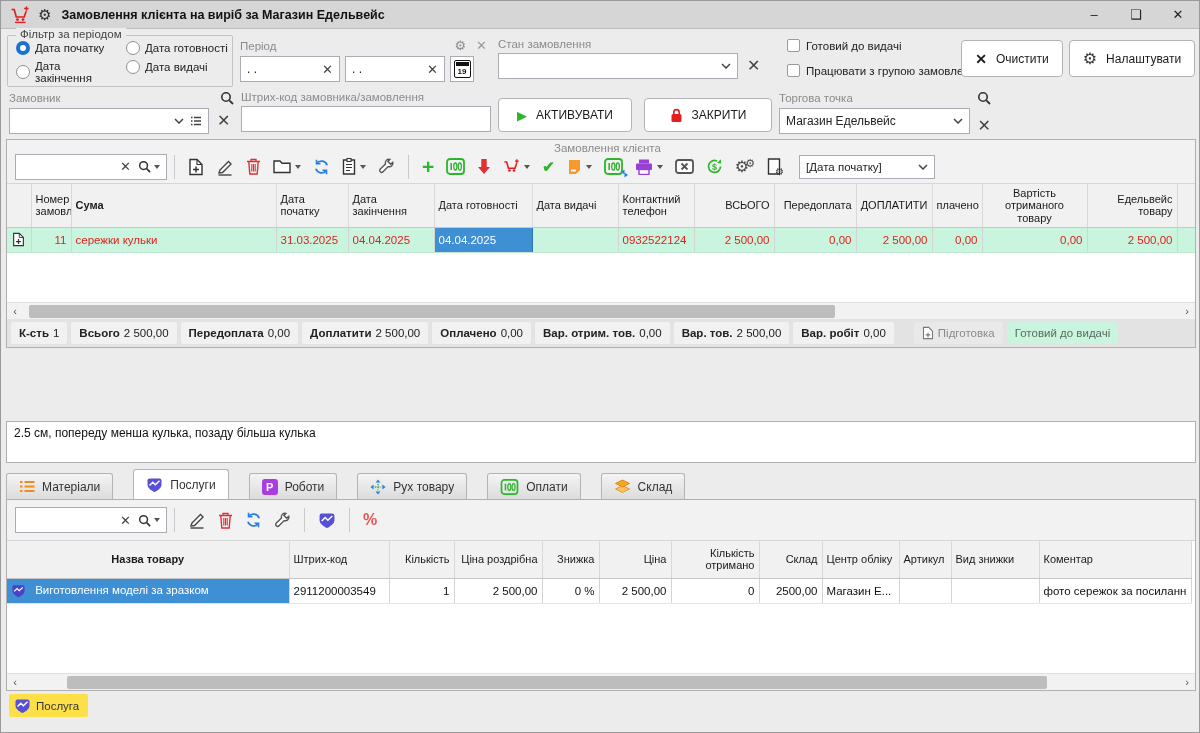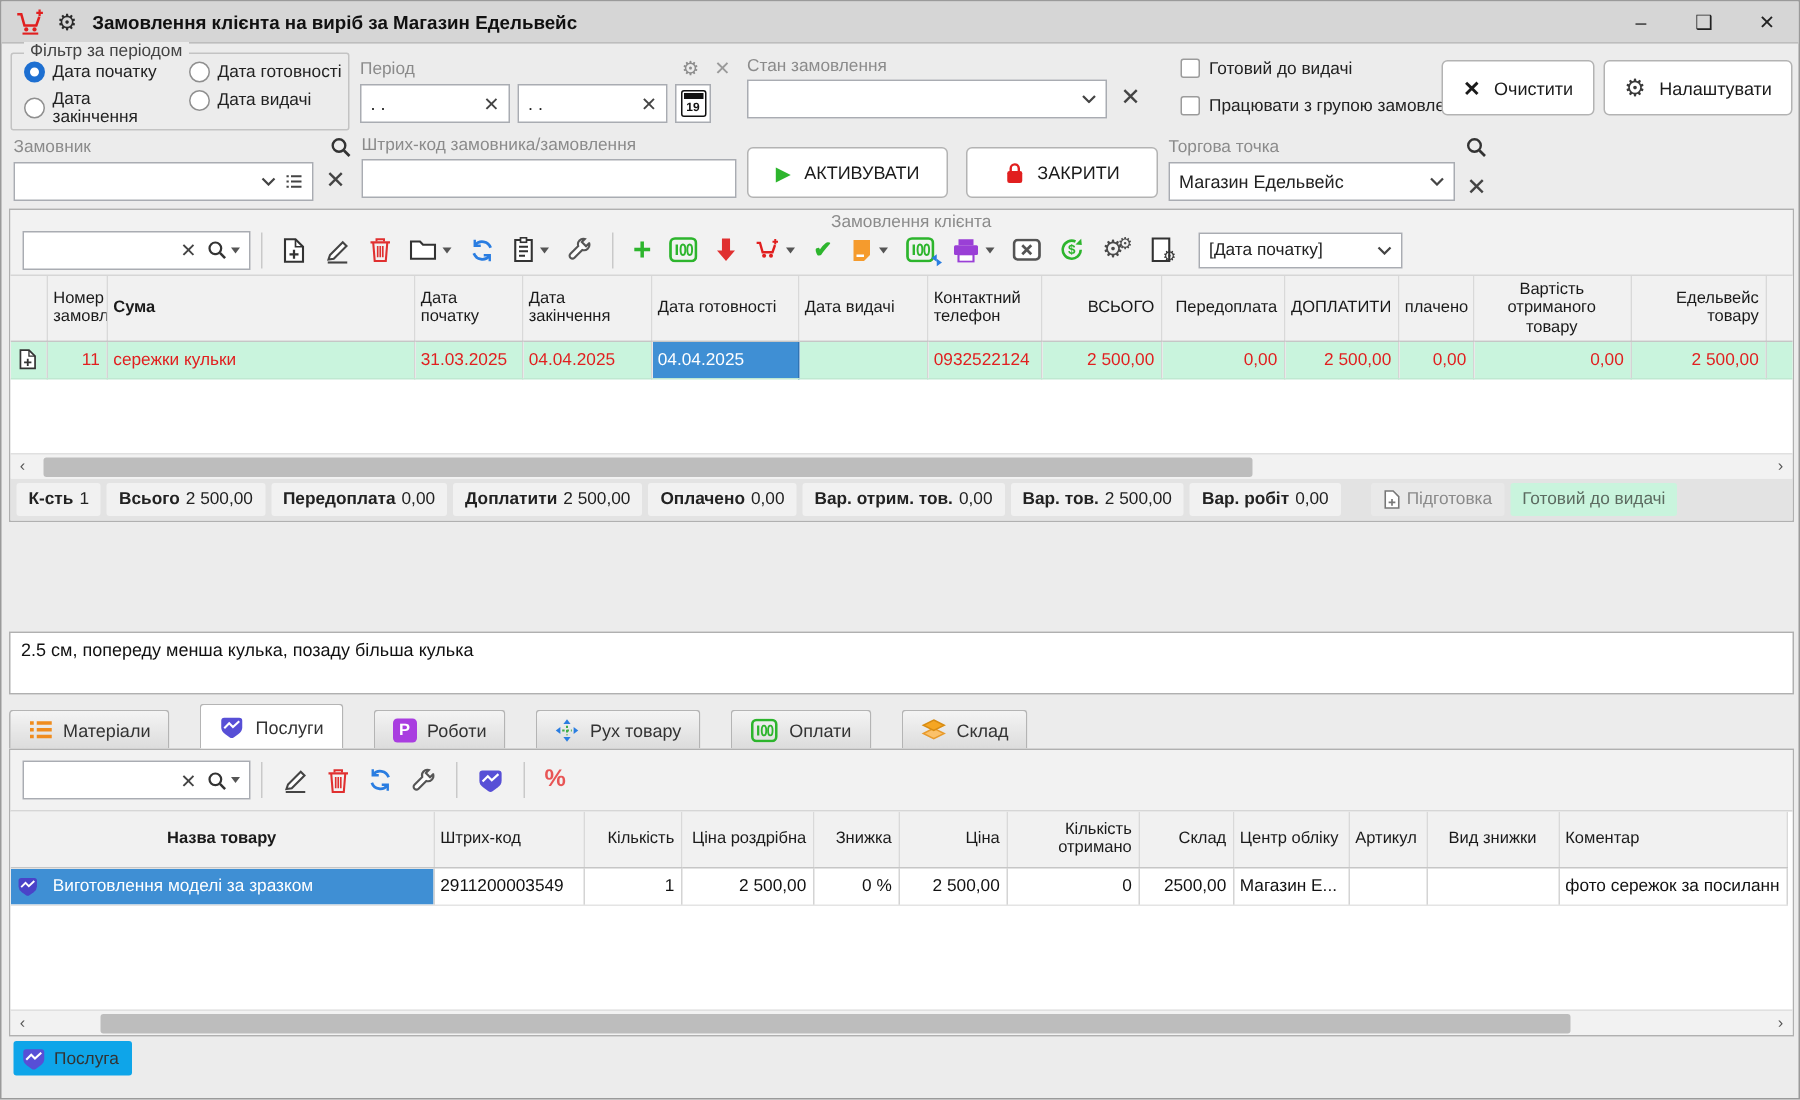--- a/index.html
+++ b/index.html
@@ -66,21 +66,21 @@
 .chip .k{font-weight:bold}
 .chip.status{color:#8a8a8a;background:#e9e9e9}
 .chip.ready{background:#c9f4dd;color:#5c6a60}
 
 .commentbox{position:absolute;left:5px;top:420px;width:1190px;height:42px;background:#fff;border:1px solid #b0b0b0;font-size:12px;color:#111;padding:4px 7px}
 
 .tabsbar{position:absolute;left:5px;top:468px;width:1190px;height:30px;display:flex;align-items:flex-end;gap:20px}
 .tab{height:26px;background:linear-gradient(#f4f4f4,#dcdcdc);border:1px solid #b4b4b4;border-bottom:none;border-radius:3px 3px 0 0;display:flex;align-items:center;gap:7px;padding:0 12px;font-size:12px;color:#333}
 .tab.active{height:30px;background:#fff;z-index:3;font-size:12px}
 
-.footchip{position:absolute;left:8px;top:693px;height:23px;background:#0ea5e9;border-radius:2px;display:flex;align-items:center;gap:5px;padding:0 9px 0 5px;font-size:11.5px;color:#333}
+.footchip{position:absolute;left:8px;top:693px;height:23px;background:#fde047;border-radius:2px;display:flex;align-items:center;gap:5px;padding:0 9px 0 5px;font-size:11.5px;color:#333}
 .search-ico-wrap{display:flex;align-items:center;gap:1px}
 </style>
 </head>
 <body>
 
 <div class="titlebar">
   <span class="t-ico">
     <svg width="20" height="18" viewBox="0 0 20 18">
         <path d="M1.5 3.5 H4.2 L6.3 11 H14.2 L16.2 5.2" fill="none" stroke="#e11f1f" stroke-width="1.7"></path>
         <circle cx="7.5" cy="13.6" r="1.4" fill="#e11f1f"></circle>
@@ -634,21 +634,21 @@
         <th style="text-align:center;font-weight:bold">Назва товару</th>
         <th style="text-align:left">Штрих-код</th>
         <th class="r">Кількість</th>
         <th class="r">Ціна роздрібна</th>
         <th class="r">Знижка</th>
         <th class="r">Ціна</th>
         <th class="r">Кількість отримано</th>
         <th class="r">Склад</th>
         <th style="text-align:left">Центр обліку</th>
         <th style="text-align:left">Артикул</th>
-        <th style="text-align:center">Вид знижки</th>
+        <th style="text-align:left">Вид знижки</th>
         <th style="text-align:left">Коментар</th>
       </tr>
       <tr class="rowsvc">
         <td class="selcell">
           <svg width="15" height="14" viewBox="0 0 17 16" style="display:inline-block;vertical-align:middle;margin-right:6px">
                 <path d="M3.5 1.5 H13.5 Q15.5 1.5 15.5 3.5 V8 Q15.5 10.5 13 12.3 L9.8 14.6 Q8.5 15.5 7.2 14.6 L4 12.3 Q1.5 10.5 1.5 8 V3.5 Q1.5 1.5 3.5 1.5 Z" fill="#4a43c8"></path>
                 <path d="M3.5 8.5 L6.8 5.2 L9.3 7.7 L13.5 3.8" fill="none" stroke="#fff" stroke-width="1.4"></path>
               </svg>
           <span>Виготовлення моделі за зразком</span>
         </td>

